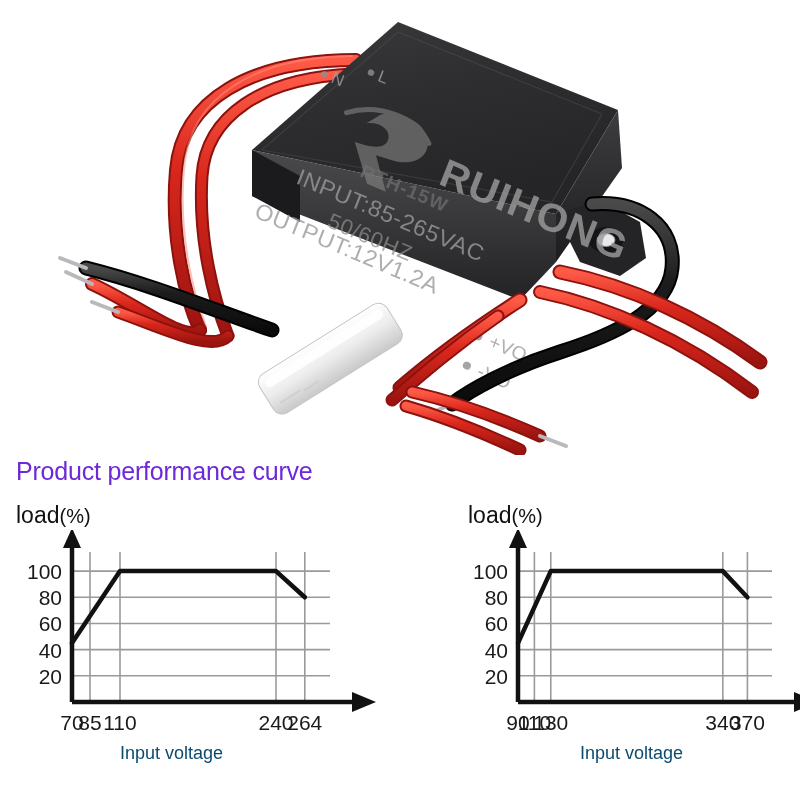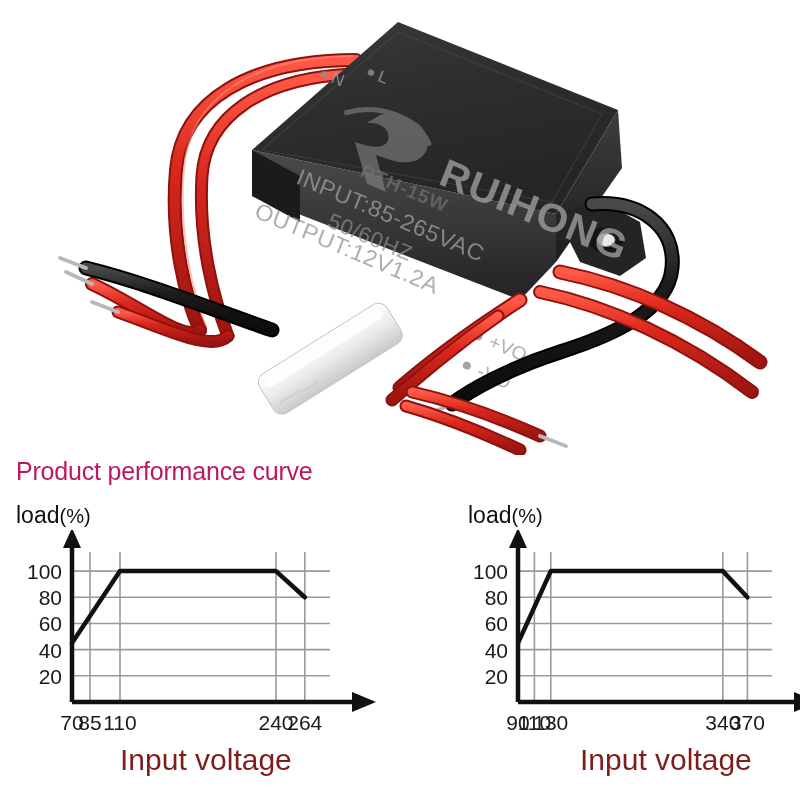--- a/index.html
+++ b/index.html
@@ -13,34 +13,34 @@
   
   .photo{position:absolute;left:0;top:0;width:800px;height:455px;overflow:hidden;background:#fff;}
 
   
   .logo{position:absolute;left:4px;top:2px;width:150px;height:125px;}
   .logo svg{display:block;}
 
   
   .curve-title{
     position:absolute;left:16px;top:457px;
-    font-size:25px;color:#be185d;letter-spacing:-.2px;
+    font-size:25px;color:#6d28d9;letter-spacing:-.2px;
     font-family:"Liberation Sans", sans-serif;white-space:nowrap;
   }
   .chart{position:absolute;top:490px;width:400px;height:310px;padding-left:36px;}
   .chart.left{left:0px;}
   .chart.right{left:440px;}
   .axis-label-y{
     position:absolute;top:12px;font-size:23px;color:#111;white-space:nowrap;
   }
   .chart.left .axis-label-y{left:16px;}
   .chart.right .axis-label-y{left:28px;}
   .axis-label-y .pct{font-size:20px;}
   .axis-label-x{
-    position:absolute;top:253px;font-size:30px;color:#7f1d1d;white-space:nowrap;
+    position:absolute;top:253px;font-size:18px;color:#0c4a6e;white-space:nowrap;
   }
   .chart.left .axis-label-x{left:120px;}
   .chart.right .axis-label-x{left:140px;}
   .plot{position:absolute;left:0;top:40px;width:400px;height:215px;}
   .plot svg{display:block;}
 </style>
 </head>
 <body>
 
 <div class="page">

